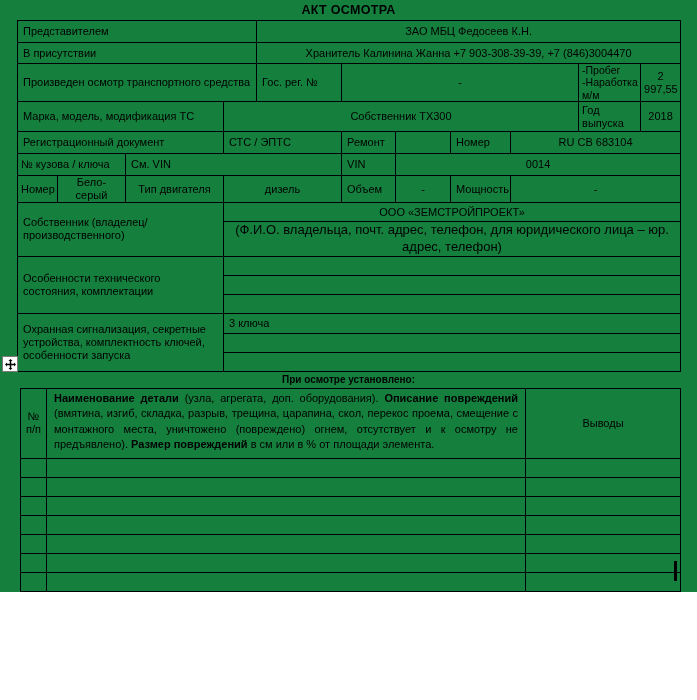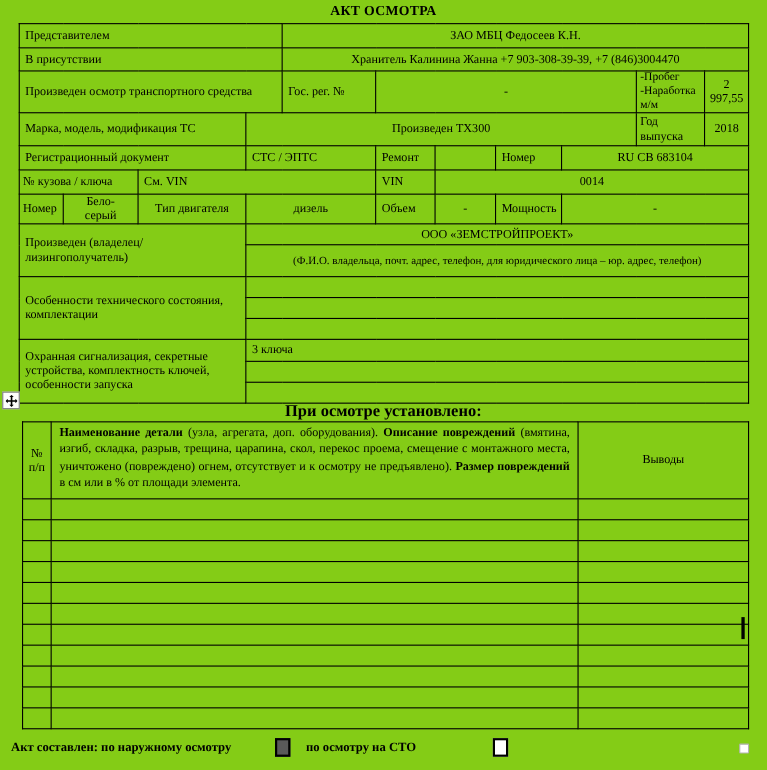--- a/index.html
+++ b/index.html
@@ -1,39 +1,39 @@
 <!DOCTYPE html>
 <html><head>
 <meta charset="utf-8">
 <style>
   * { box-sizing: border-box; }
   html,body { margin:0; padding:0; background:#ffffff; }
   .page {
-    position:relative; width:697px; height:700px; background:#84cc16;
-    font-family:Liberation Serif, serif; color:#000; overflow:hidden;
+    position:relative; width:697px; height:592px; background:#15803d;
+    font-family:Liberation Sans, sans-serif; color:#000; overflow:hidden;
   }
   .doc-title { margin:0; padding-top:3px; text-align:center; font-size:12.5px; font-weight:bold; letter-spacing:0.3px; }
 
   table { border-collapse:collapse; table-layout:fixed; }
   td { border:1.5px solid #000; padding:0 5px; font-size:11px; line-height:1.18; vertical-align:middle; overflow:hidden; }
 
   .t1 { margin:3px 0 0 17px; width:663px; }
   .t2 { margin:0 0 0 20px; width:660px; }
 
   .center { text-align:center;margin-left:37px; }
   .pre { white-space:pre-line; }
   .small { font-size:10.5px; }
   .pad8 { padding:0 8px; }
   .pad3 { padding:0 3px; }
-  .note { font-size:10px; line-height:1.3; }
+  .note { font-size:13px; line-height:1.3; }
 
   .t2 .hdr-desc { text-align:justify; vertical-align:top; padding:2px 7px; line-height:15.4px; }
   .b { font-weight:bold; }
 
-  .between { height:16px; line-height:15px; text-align:center; font-weight:bold; font-size:15px; }
+  .between { height:16px; line-height:15px; text-align:center; font-weight:bold; font-size:10px; }
 
   .move-handle {
     position:absolute; left:2px; top:356px; width:16px; height:16px;
     border:1px solid #7a7a7a; background:#fdfdfd; display:flex; align-items:center; justify-content:center;
   }
   .move-handle svg { display:block; }
 
   .text-cursor { position:absolute; left:674px; top:561px; width:3px; height:20px; background:#000; }
   .resize-handle { position:absolute; left:672px; top:676px; width:9px; height:9px; border:1.5px solid #b3b3b3; background:#fff; border-radius:1px; }
 
@@ -78,21 +78,21 @@
       <td colspan="4">Произведен осмотр транспортного средства</td>
       <td>Гос. рег. №</td>
       <td colspan="4" class="center">-</td>
       <td class="pre small pad3">-Пробег
 -Наработка
 м/м</td>
       <td class="center pad3">2 997,55</td>
     </tr>
     <tr style="height:30px">
       <td colspan="3">Марка, модель, модификация ТС</td>
-      <td colspan="6" class="center">Произведен ТХ300</td>
+      <td colspan="6" class="center">Собственник ТХ300</td>
       <td class="pad3">Год выпуска</td>
       <td class="center pad3">2018</td>
     </tr>
     <tr style="height:22px">
       <td colspan="3">Регистрационный документ</td>
       <td colspan="2">СТС / ЭПТС</td>
       <td>Ремонт</td>
       <td></td>
       <td>Номер</td>
       <td colspan="3" class="center">RU CB 683104</td>
@@ -107,21 +107,21 @@
       <td class="pad3">Номер</td>
       <td class="center pad8">Бело-серый</td>
       <td class="center">Тип двигателя</td>
       <td colspan="2" class="center">дизель</td>
       <td>Объем</td>
       <td class="center">-</td>
       <td>Мощность</td>
       <td colspan="3" class="center">-</td>
     </tr>
     <tr style="height:19px">
-      <td colspan="3" rowspan="2">Произведен (владелец/лизингополучатель)</td>
+      <td colspan="3" rowspan="2">Собственник (владелец/производственного)</td>
       <td colspan="8" class="center">ООО «ЗЕМСТРОЙПРОЕКТ»</td>
     </tr>
     <tr style="height:29px">
       <td colspan="8" class="center note">(Ф.И.О. владельца, почт. адрес, телефон, для юридического лица – юр. адрес, телефон)</td>
     </tr>
     <tr style="height:19px">
       <td colspan="3" rowspan="3">Особенности технического состояния, комплектации</td>
       <td colspan="8"></td>
     </tr>
     <tr style="height:19px">

